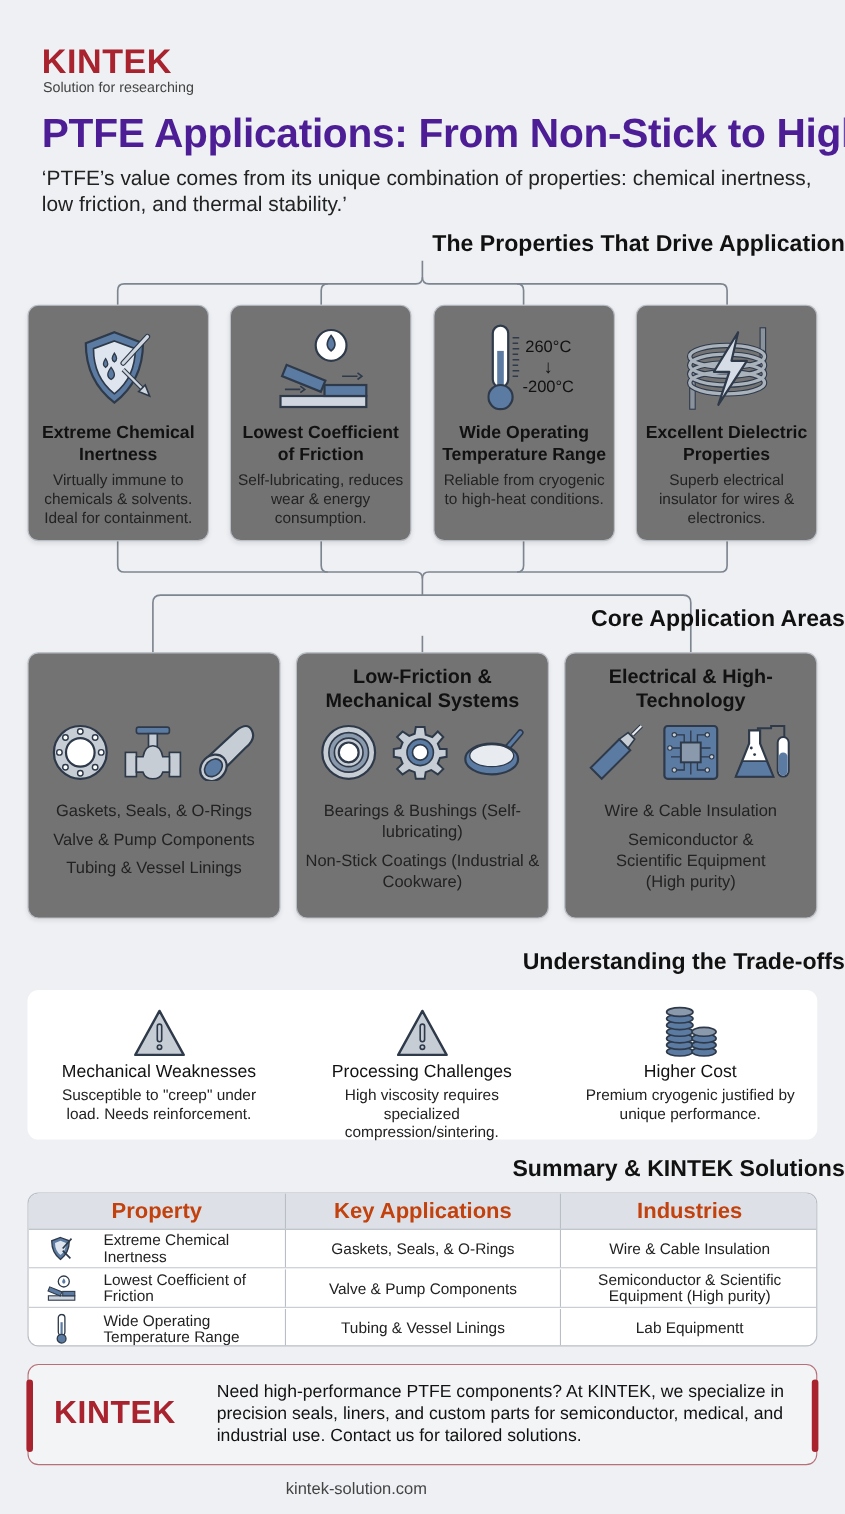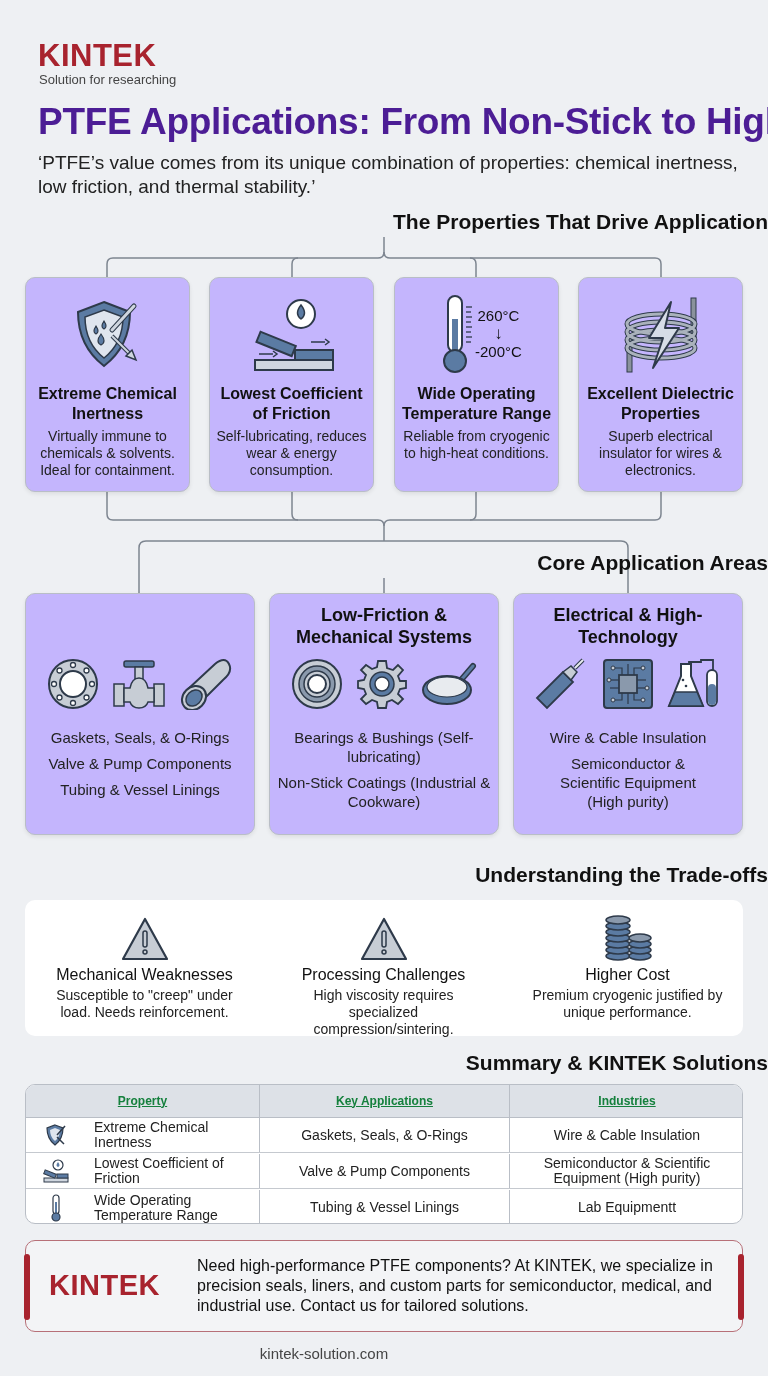--- a/index.html
+++ b/index.html
@@ -19,21 +19,21 @@
   .title { left: 38px; top: 101px; font-size: 37px; font-weight: 700; color: #4c1d95; letter-spacing: -0.3px; white-space: nowrap; }
   .subtitle { left: 38px; top: 151px; width: 720px; font-size: 19px; color: #222; line-height: 24px; }
 
   .section-title { left: 0; width: 768px; text-align: right; font-size: 21px; font-weight: 700; color: #111; padding-left: 28px; }
 
   
   svg.conn { position: absolute; left: 0; top: 0; pointer-events: none; }
 
   
   .card {
-    background: #c4b5fd; border: 1.5px solid #b9bec6; border-radius: 10px;
+    background: #737373; border: 1.5px solid #b9bec6; border-radius: 10px;
     box-shadow: 0 2px 4px rgba(0,0,0,0.08);
     text-align: center;
   }
   .pcard { top: 277px; width: 165px; height: 215px; }
   .pcard .icon { position: absolute; left: 0; right: 0; top: 14px; height: 84px; display: flex; justify-content: center; align-items: center; }
   .pcard .ptitle { position: absolute; left: 4px; right: 4px; top: 106px; font-size: 16px; font-weight: 700; line-height: 20px; color: #111; }
   .pcard .pdesc { position: absolute; left: 4px; right: 4px; top: 150px; font-size: 14px; line-height: 17px; color: #222; }
 
   
   .acard { top: 593px; width: 230px; height: 242px; }
@@ -46,21 +46,21 @@
   .tradebox { left: 25px; top: 900px; width: 718px; height: 136px; background: #fff; border-radius: 10px; }
   .titem { position: absolute; top: 0; width: 239px; text-align: center; }
   .titem .ticon { height: 62px; display: flex; justify-content: center; align-items: flex-end; }
   .titem .ttitle { margin-top: 4px; font-size: 16px; font-weight: 400; color: #111; }
   .titem .tdesc { margin-top: 3px; font-size: 14px; color: #222; line-height: 17px; }
 
   
   .tbl { left: 25px; top: 1084px; width: 718px; height: 140px; border: 1.5px solid #b9bec6; border-radius: 10px; overflow: hidden; background: #fff; }
   .trow { position: absolute; left: 0; width: 718px; display: flex; }
   .thead { top: 0; height: 33px; background: #dde1e7; border-bottom: 1px solid #b9bec6; }
-  .thead .tc { font-weight: 700; font-size: 12px; color: #15803d; text-decoration: underline; }
+  .thead .tc { font-weight: 700; font-size: 20px; color: #c2410c; }
   .tc { display: flex; align-items: center; justify-content: center; text-align: center; font-size: 14px; color: #222; line-height: 15px; border-right: 1px solid #b9bec6; }
   .tc:last-child { border-right: none; }
   .c1 { width: 234px; } .c2 { width: 250px; } .c3 { width: 234px; }
   .tbody-row { height: 35px; border-bottom: 1px solid #c5c9cf; }
   .tbody-row:last-child { border-bottom: none; }
   .c1.prop { justify-content: flex-start; padding-left: 12px; }
   .c1.prop .picon { width: 36px; flex: none; display: flex; justify-content: center; }
   .c1.prop .ptxt { text-align: left; padding-left: 20px; font-size: 14px; line-height: 15px; }
 
   

